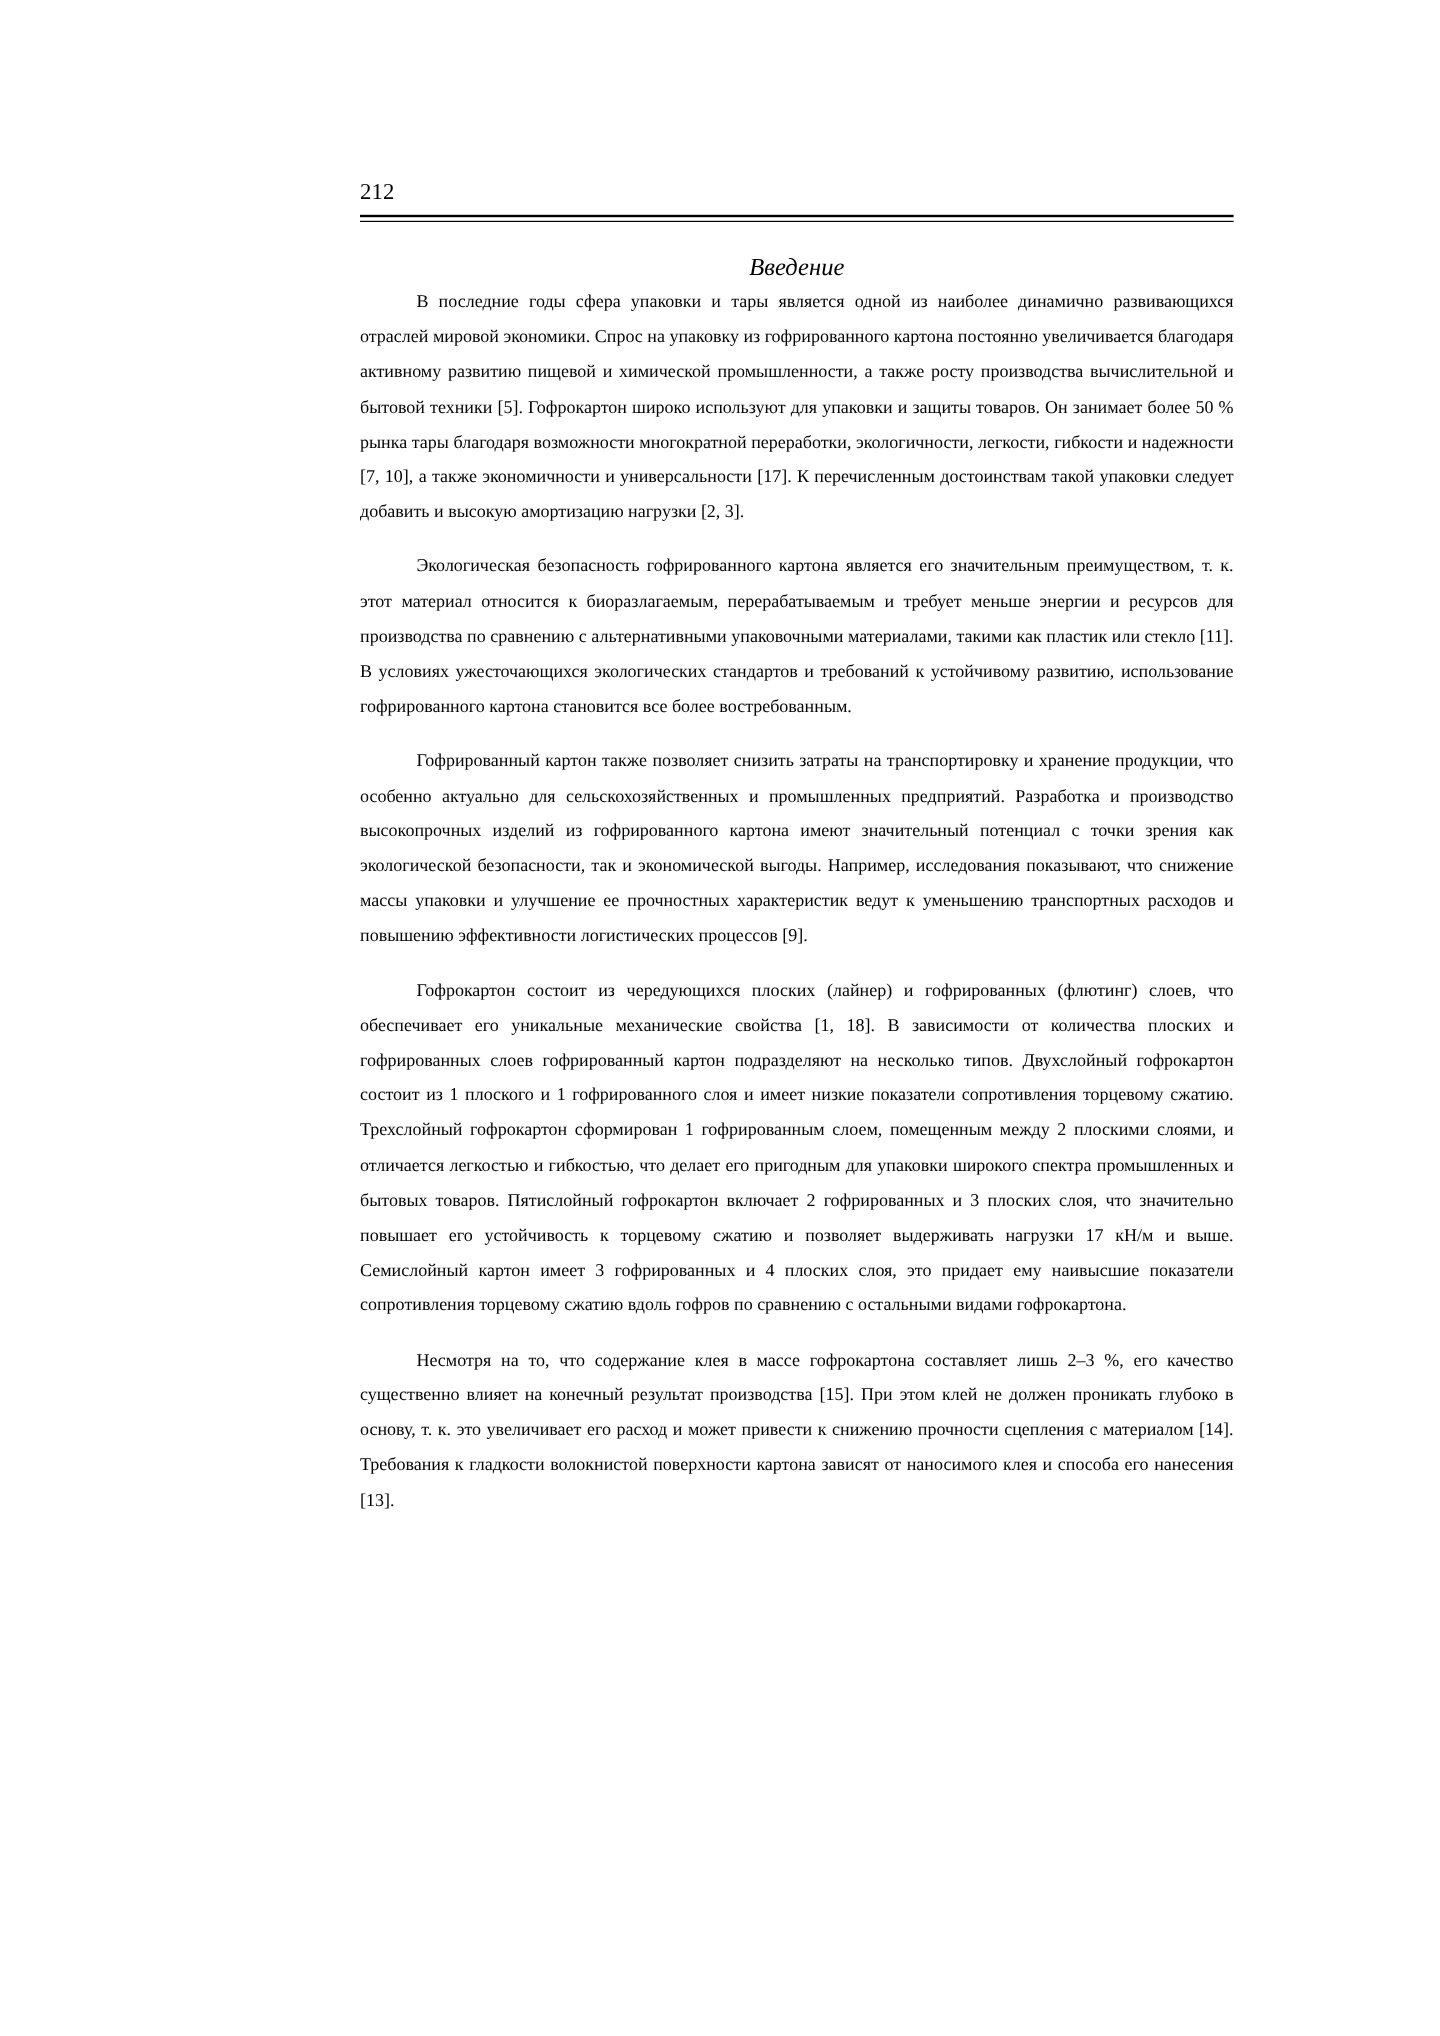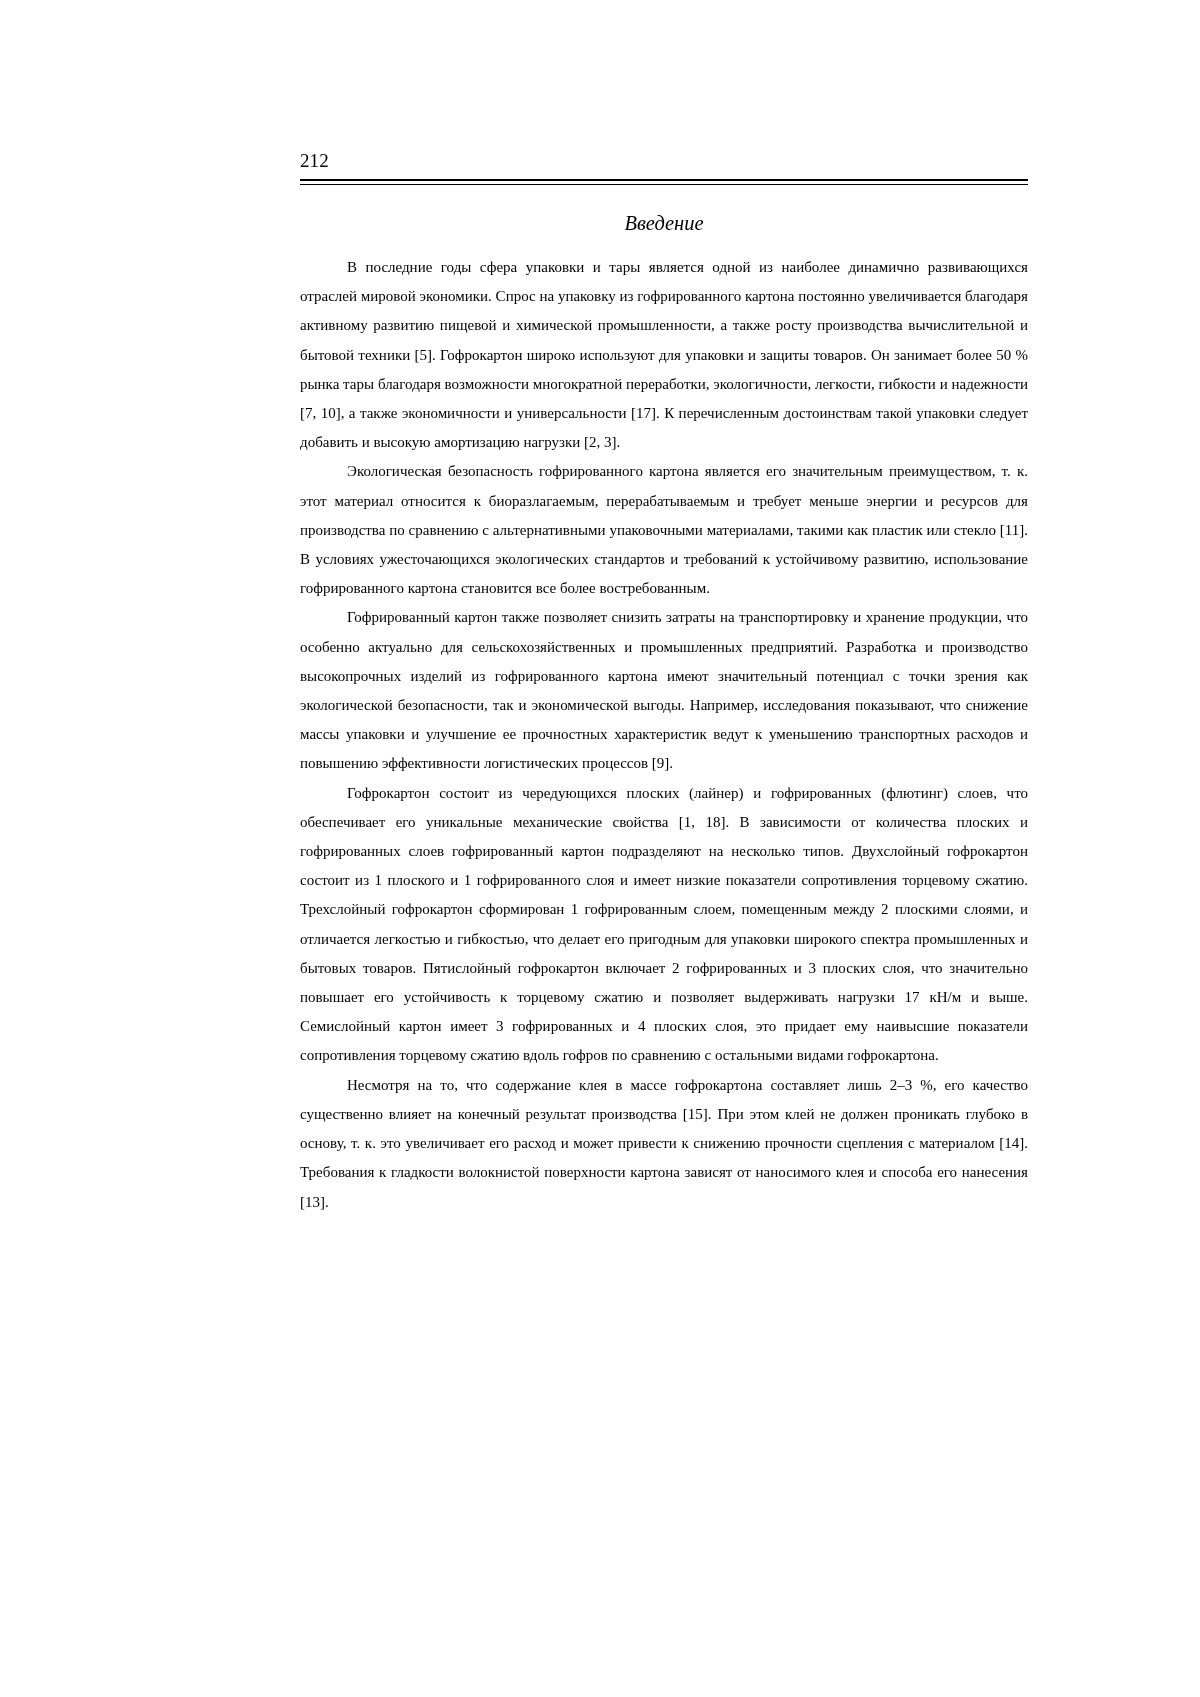--- a/index.html
+++ b/index.html
@@ -50,33 +50,33 @@
     border-top: 2.2px solid #000;
     border-bottom: 1.1px solid #000;
     height: 3px;
     box-sizing: content-box;
   }
   .section-title {
     text-align: center;
     font-style: italic;
     font-size: 20.5px;
     margin-top: 27px;
-    margin-bottom: 18px;
+    margin-bottom: 3px;
   }
   p.body-par {
     margin: 0;
     text-align: justify;
     text-justify: inter-word;
     font-size: 15px;
     line-height: 29.2px;
     text-indent: 47px;
     hyphens: manual;
   }
   p.body-par + p.body-par {
-    margin-top: 0;
+    margin-top: 16px;
   }
 </style>
 </head>
 <body>
 
 <div class="page">
   <div class="content">
 
     <div class="running-head">
       <span class="folio">212</span>

